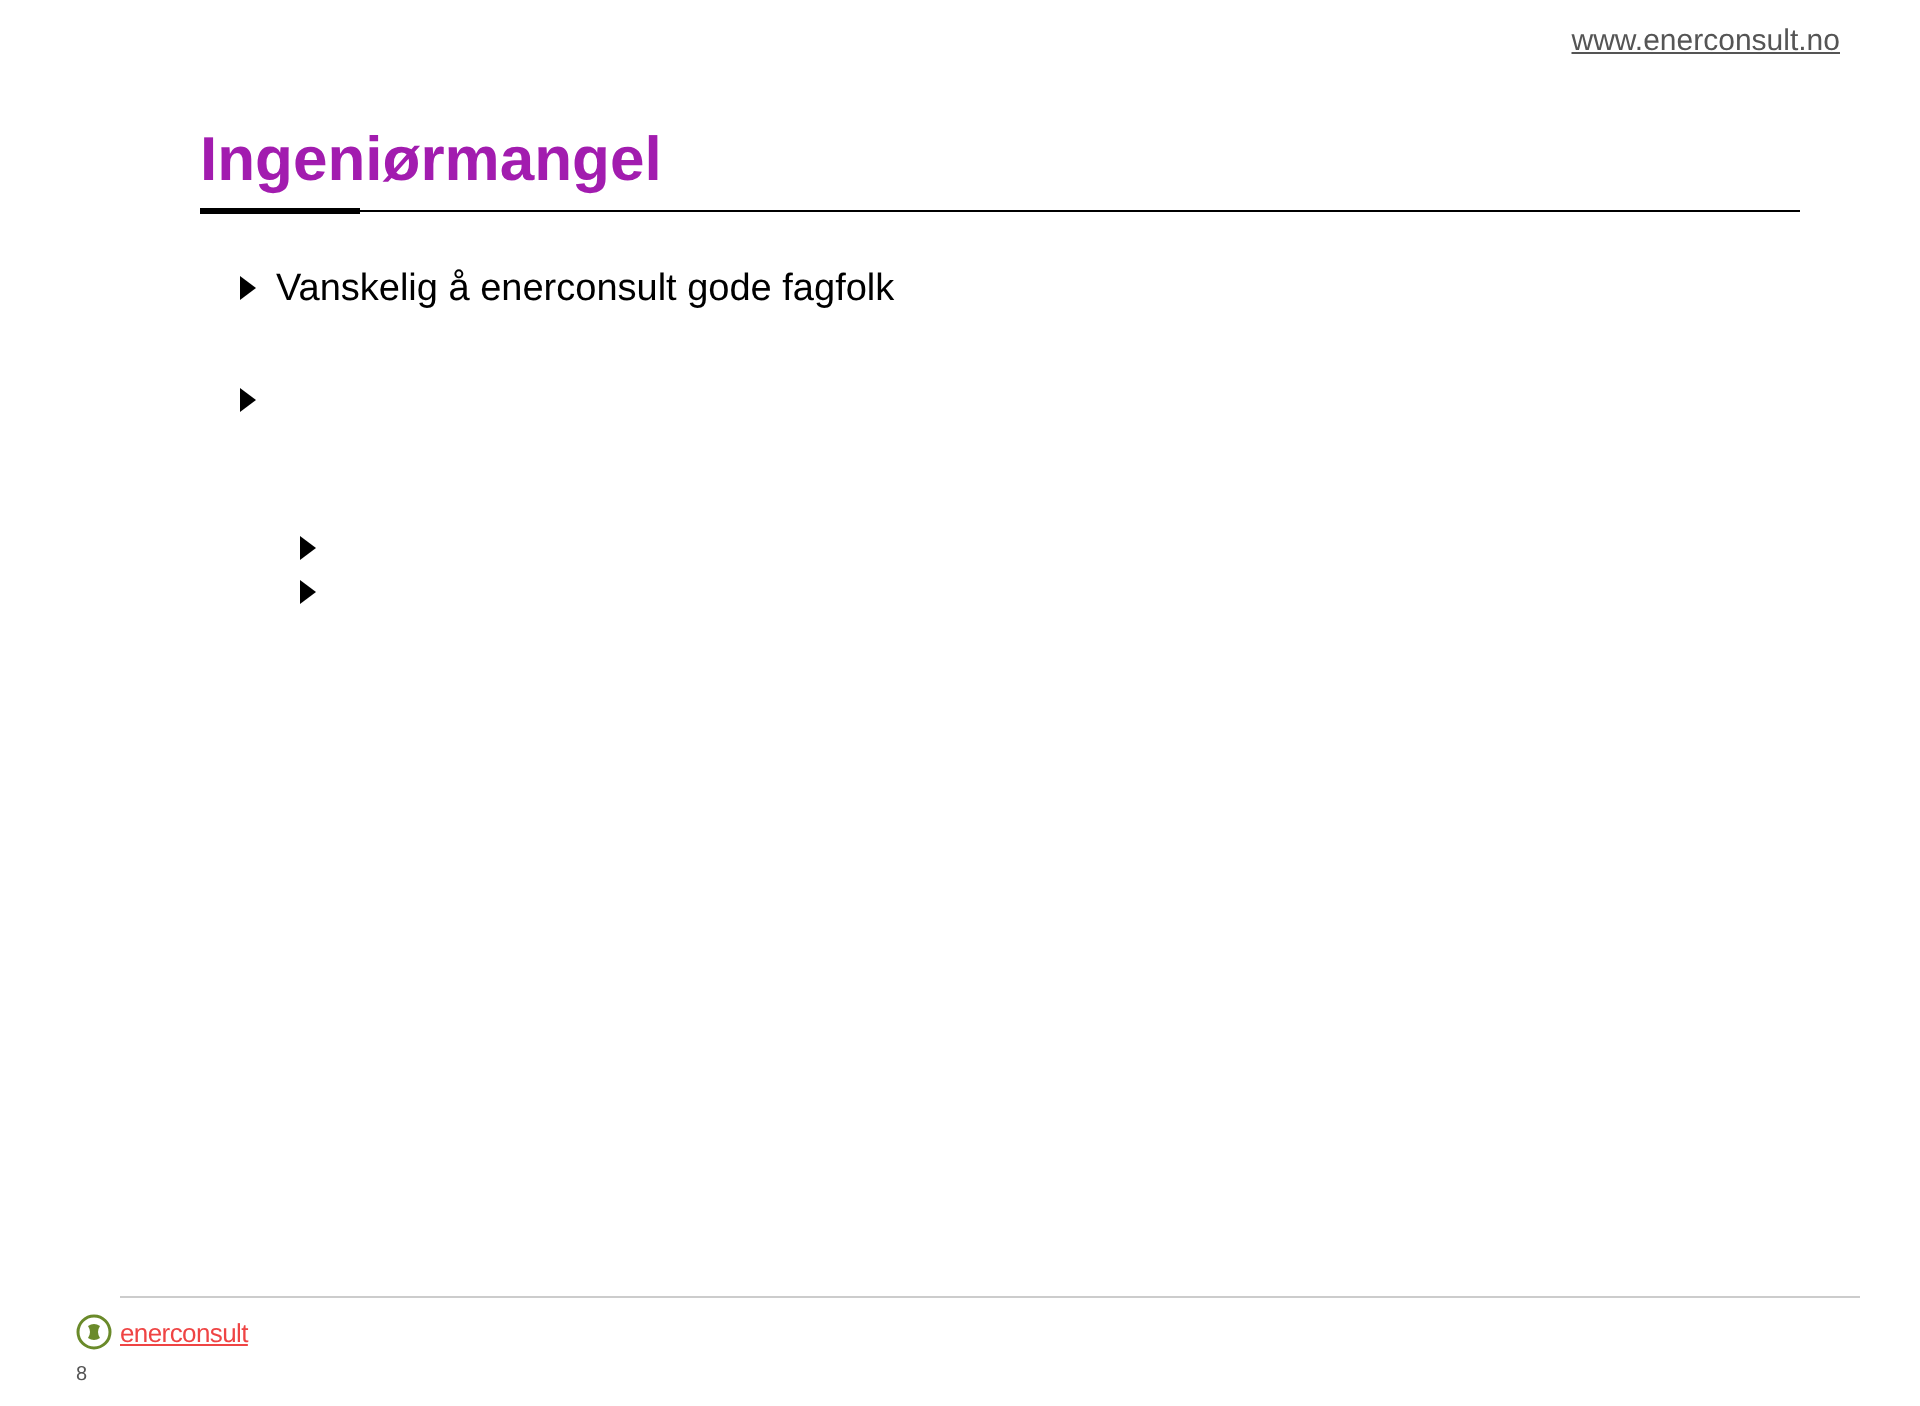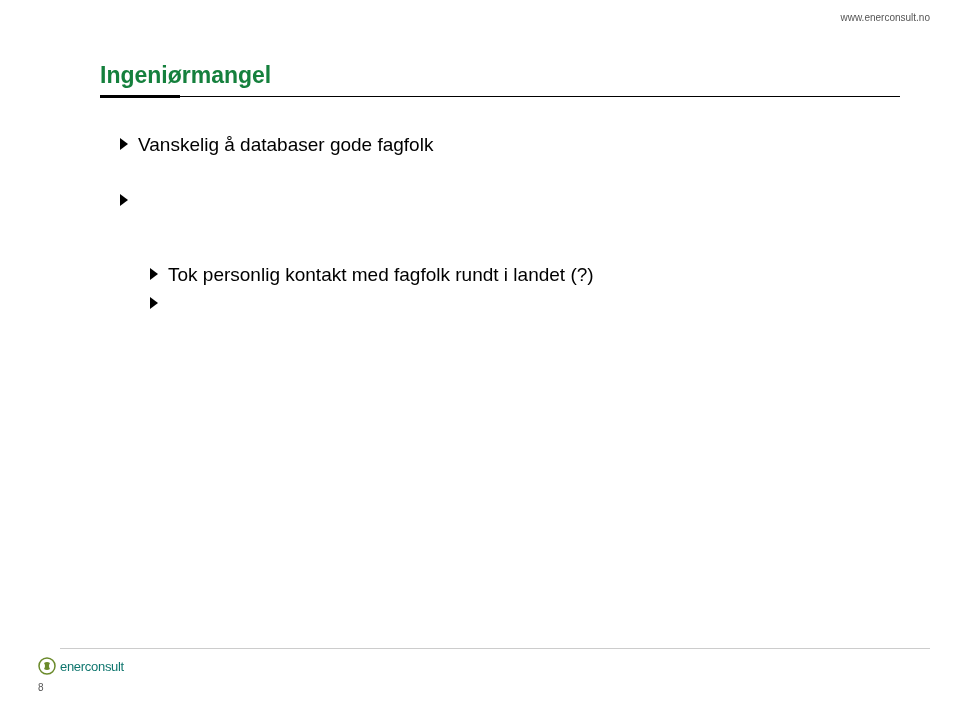--- a/index.html
+++ b/index.html
@@ -7,34 +7,35 @@
     width: 960px;
     height: 703px;
     background: #ffffff;
     font-family: Verdana, Geneva, sans-serif;
     position: relative;
     overflow: hidden;
   }
   .url {
     position: absolute;
     top: 12px;
-    right: 30px;
-    font-size: 10px;
+    right: 40px;
+    font-size: 15px;
     color: #555;
+    text-decoration: underline;
   }
   .title-wrap {
     position: absolute;
     top: 62px;
     left: 100px;
     right: 60px;
   }
   .title {
-    font-size: 23px;
+    font-size: 31px;
     font-weight: bold;
-    color: #15803d;
+    color: #a21caf;
     padding-bottom: 4px;
   }
   .underline-area {
     display: flex;
     align-items: flex-end;
     height: 3px;
     margin-top: 2px;
   }
   .underline-thick {
     width: 80px;
@@ -101,60 +102,60 @@
     margin-right: 20px;
     margin-top: 18px;
   }
   .logo {
     display: flex;
     align-items: center;
     gap: 4px;
   }
   .logo-text {
     font-size: 13px;
-    color: #0f766e;
+    color: #ef4444;
     font-weight: 500;
     letter-spacing: -0.3px;
+    text-decoration: underline;
   }
 </style>
 </head>
 <body>
 
 <div class="url">www.enerconsult.no</div>
 
 <div class="title-wrap">
   <div class="title">Ingeniørmangel</div>
   <div class="underline-area">
     <div class="underline-thick"></div>
     <div class="underline-thin"></div>
   </div>
 </div>
 
 <div class="content">
 
   <div class="bullet-row">
     <div class="arrow"></div>
-    <div class="btxt">Vanskelig å databaser gode fagfolk</div>
+    <div class="btxt">Vanskelig å enerconsult gode fagfolk</div>
   </div>
 
   <div class="group-gap"></div>
 
   <div class="bullet-row">
     <div class="arrow"></div>
   </div>
 
   <div class="group-gap"></div>
 
 
   <div class="group-gap"></div>
 
   <div class="sub-list">
     <div class="bullet-row">
       <div class="arrow"></div>
-      <div class="btxt">Tok personlig kontakt med fagfolk rundt i landet (?)</div>
     </div>
     <div class="bullet-row">
       <div class="arrow"></div>
     </div>
   </div>
 
 </div>
 
 <div class="footer">
   <div class="footer-line"></div>

